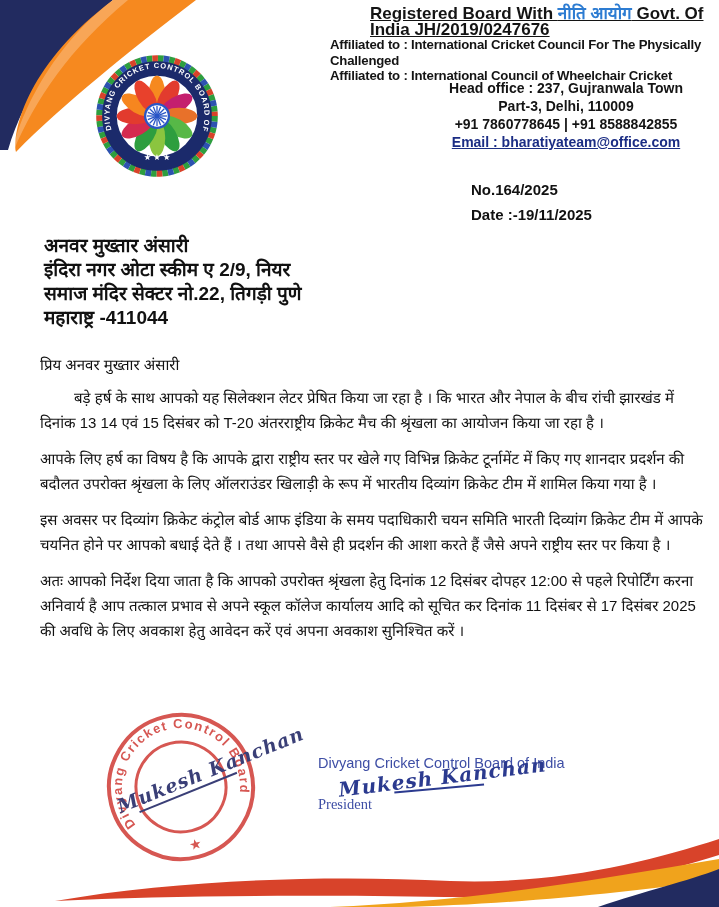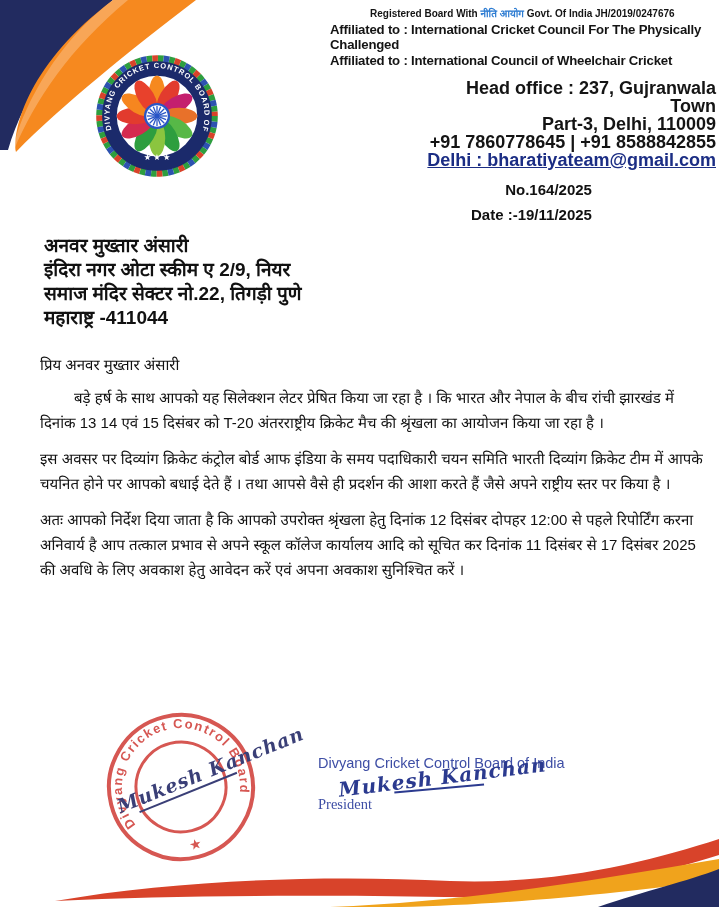--- a/index.html
+++ b/index.html
@@ -16,30 +16,30 @@
   
   .corner-top-left { position: absolute; left: 0; top: 0; width: 210px; height: 160px; }
   .swoosh-bottom { position: absolute; left: 0; bottom: 0; width: 719px; height: 72px; }
   
   .logo { position: absolute; left: 93px; top: 52px; width: 128px; height: 128px; }
   
   .header-block {
     position: absolute; left: 330px; top: 6px; width: 388px;
     font-weight: bold; font-size: 13px; line-height: 15.5px; color: #141414;
   }
-  .header-reg { padding-left: 40px; font-size: 10px; }
+  .header-reg { padding-left: 40px; font-size: 17px; text-decoration: underline; }
   .niti { color: #2d7cd2; }
   .affil { font-size: 13.2px; letter-spacing: -0.2px; }
   .office-block {
     position: absolute; right: 3px; top: 79px; width: 300px;
-    text-align: right; font-weight: bold; font-size: 18px; line-height: 18px; color: #141414;
+    text-align: center; font-weight: bold; font-size: 14px; line-height: 18px; color: #141414;
   }
   .office-email { color: #1b2d84; text-decoration: underline; }
   
-  .ref-block { position: absolute; left: 471px; top: 177px; font-weight: bold; font-size: 15px; line-height: 25px; color: #111; text-align: right; }
+  .ref-block { position: absolute; left: 471px; top: 177px; font-weight: bold; font-size: 15px; line-height: 25px; color: #111; }
   
   .recipient { position: absolute; left: 44px; top: 234px; font-weight: bold; font-size: 19px; line-height: 24px; color: #111; }
   
   .letter-body { position: absolute; left: 40px; top: 352px; width: 665px; font-size: 15px; line-height: 25px; color: #111; }
   .para { margin-bottom: 11px; text-align: left; }
   .para.indent { text-indent: 34px; margin-top: 8px; }
   .greeting { margin-bottom: 0; }
   .closing { margin-top: 1px; }
   
   .stamp { position: absolute; left: 102px; top: 708px; width: 158px; height: 158px; opacity: 0.85; transform: rotate(-14deg); }
@@ -117,38 +117,39 @@
   <div class="header-block">
     <div class="header-reg"><span>Registered Board With </span><span class="niti">नीति  आयोग</span><span> Govt. Of India JH/2019/0247676</span></div>
     <div class="affil">Affiliated to : International Cricket Council For The Physically Challenged</div>
     <div class="affil">Affiliated to : International Council of Wheelchair Cricket</div>
   </div>
 
   <div class="office-block">
     <div>Head office : 237, Gujranwala Town</div>
     <div>Part-3, Delhi, 110009</div>
     <div>+91 7860778645   |  +91 8588842855</div>
-    <div class="office-email">Delhi :  bharatiyateam@gmail.com</div>
+    <div class="office-email">Email :  bharatiyateam@office.com</div>
   </div>
 
   <div class="ref-block">
     <div>No.164/2025</div>
     <div>Date :-19/11/2025</div>
   </div>
 
   <div class="recipient">
     <div>अनवर मुख्तार अंसारी</div>
     <div>इंदिरा नगर ओटा स्कीम ए 2/9, नियर</div>
     <div>समाज मंदिर सेक्टर नो.22, तिगड़ी पुणे</div>
     <div>महाराष्ट्र -411044</div>
   </div>
 
   <div class="letter-body">
     <div class="greeting">प्रिय अनवर मुख्तार अंसारी</div>
     <p class="para indent">बड़े हर्ष के साथ आपको यह सिलेक्शन लेटर प्रेषित किया जा रहा है । कि भारत और नेपाल के बीच रांची झारखंड में दिनांक 13 14 एवं 15 दिसंबर को T-20 अंतरराष्ट्रीय क्रिकेट मैच की श्रृंखला का आयोजन किया जा रहा है ।</p>
+    <p class="para">आपके लिए हर्ष का विषय है कि आपके द्वारा राष्ट्रीय स्तर पर खेले गए विभिन्न क्रिकेट टूर्नामेंट में किए गए शानदार प्रदर्शन की बदौलत उपरोक्त श्रृंखला के लिए ऑलराउंडर खिलाड़ी  के रूप में भारतीय दिव्यांग क्रिकेट टीम में शामिल किया गया है ।</p>
     <p class="para">इस अवसर पर दिव्यांग क्रिकेट कंट्रोल बोर्ड आफ इंडिया के समय पदाधिकारी चयन समिति भारती दिव्यांग क्रिकेट टीम में आपके चयनित होने पर आपको बधाई देते हैं । तथा आपसे वैसे ही प्रदर्शन की आशा करते हैं जैसे अपने राष्ट्रीय स्तर पर किया है ।</p>
     <p class="para">अतः आपको निर्देश दिया जाता है कि आपको उपरोक्त श्रृंखला हेतु दिनांक 12 दिसंबर दोपहर 12:00 से पहले रिपोर्टिंग करना अनिवार्य है  आप तत्काल प्रभाव से अपने स्कूल कॉलेज कार्यालय आदि को सूचित कर दिनांक 11 दिसंबर से 17 दिसंबर 2025 की अवधि के लिए अवकाश हेतु आवेदन करें एवं अपना अवकाश सुनिश्चित करें ।</p>
   </div>
 
   <svg class="stamp" viewBox="-79 -79 158 158">
     <circle r="72" fill="none" stroke="#cf3a35" stroke-width="4"></circle>
     <circle r="45" fill="none" stroke="#cf3a35" stroke-width="3"></circle>
     <defs>
       <path id="stampArc" d="M -53 26 A 59 59 0 1 1 53 26" fill="none"></path>
     </defs>

